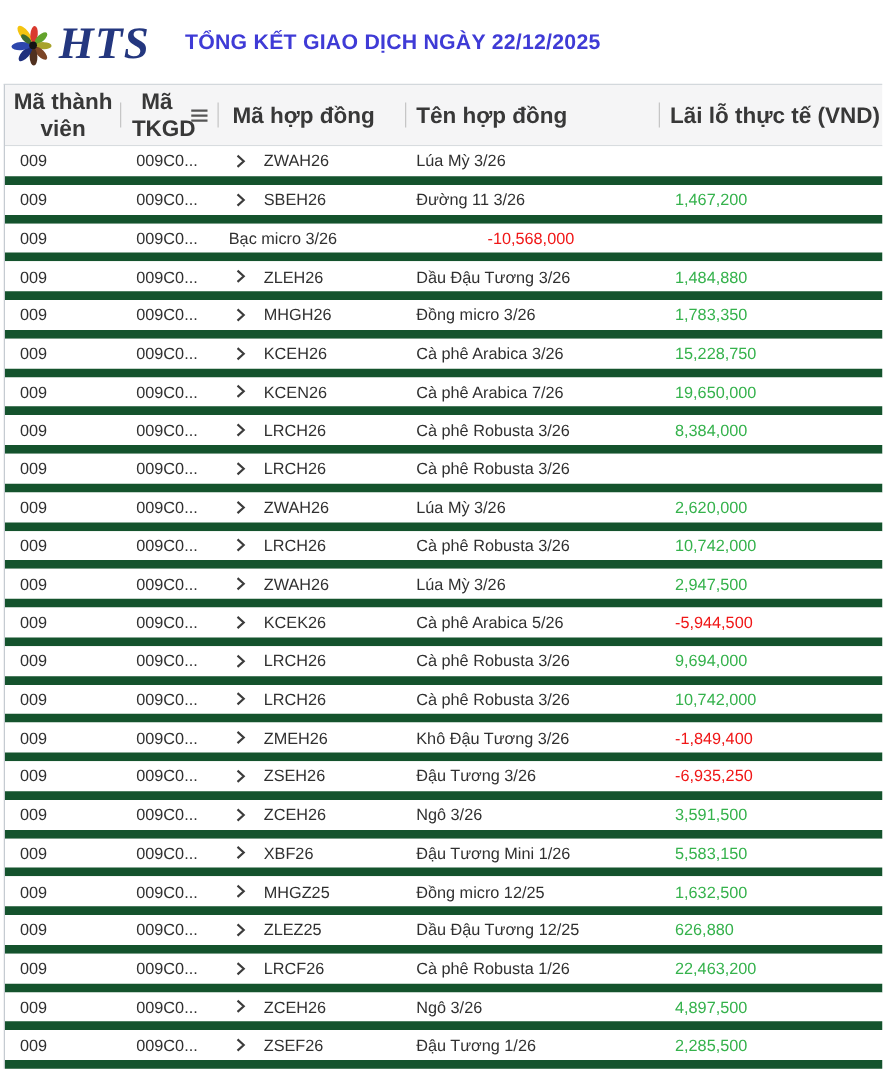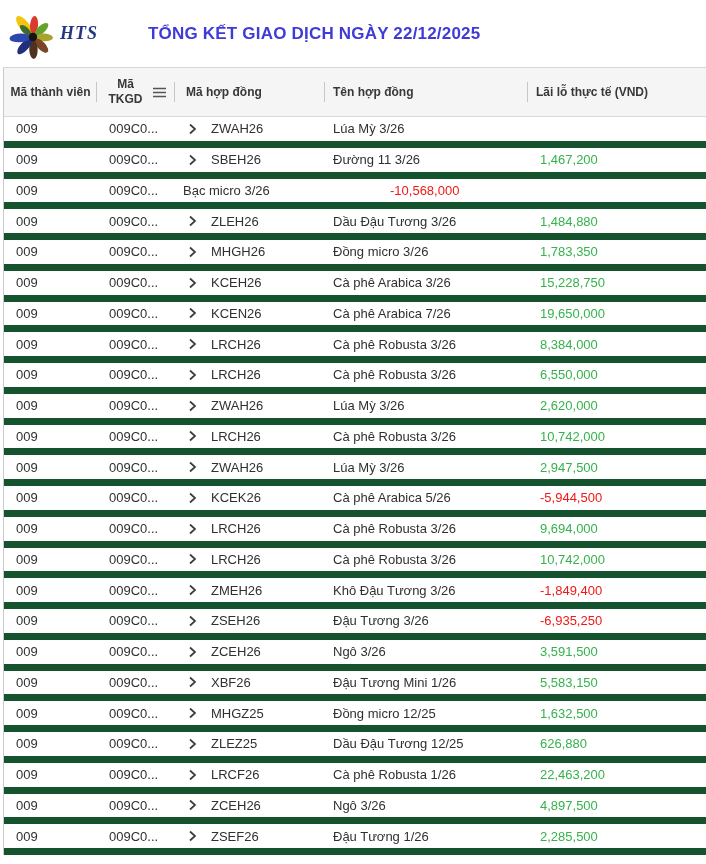--- a/index.html
+++ b/index.html
@@ -12,39 +12,39 @@
   }
 
   
   .app-header{
     height:67px; display:flex; align-items:center; padding-left:8px;
     background:#fff;
   }
   .logo{ display:flex; align-items:center; width:112px; }
   .logo-text{
     font-family:"Liberation Serif","DejaVu Serif",serif;
-    font-style:italic; font-weight:bold; font-size:18px;
+    font-style:italic; font-weight:bold; font-size:36px;
     color:var(--navy); margin-left:2px; letter-spacing:1px;
   }
   .page-title{
     font-size:17px; font-weight:bold; color:var(--title);
     margin-left:28px; letter-spacing:.2px; white-space:nowrap;
   }
 
   
   .grid{
     border-top:1px solid #d3d8dc;
     border-left:1px solid #c5cbd1;
     margin-left:3px;
     width:703px;
   }
   .grid-header{
     display:flex; height:49px; background:#f5f5f6;
     border-bottom:1px solid #d8dcdf;
-    font-weight:bold; font-size:12px; color:#383838;
+    font-weight:bold; font-size:18px; color:#383838;
     align-items:center;
   }
   .hc{ position:relative; height:100%; display:flex; align-items:center; }
   .hc.divider::after{
     content:""; position:absolute; right:0; top:14px; bottom:14px;
     width:1px; background:#c6c6c6;
   }
   .hc .two-line{ text-align:center; line-height:1.25; }
   .c1{ width:93px; justify-content:center; }
   .c2{ width:78px; justify-content:center; }
@@ -252,21 +252,20 @@
     <div class="cell c2">009C0...</div>
     <div class="cell c3">
       <span class="chev">
         <svg width="9" height="12" viewBox="0 0 9 12">
               <path d="M2 1.5 L7 6 L2 10.5" fill="none" stroke="#3c3c3c" stroke-width="1.7"></path>
             </svg>
       </span>
       <span class="code">LRCH26</span>
     </div>
     <div class="cell c4">Cà phê Robusta 3/26</div>
-    <div class="cell c5 pnl profit">6,550,000</div>
   </div>
 
   <div class="row">
     <div class="cell c1">009</div>
     <div class="cell c2">009C0...</div>
     <div class="cell c3">
       <span class="chev">
         <svg width="9" height="12" viewBox="0 0 9 12">
               <path d="M2 1.5 L7 6 L2 10.5" fill="none" stroke="#3c3c3c" stroke-width="1.7"></path>
             </svg>

